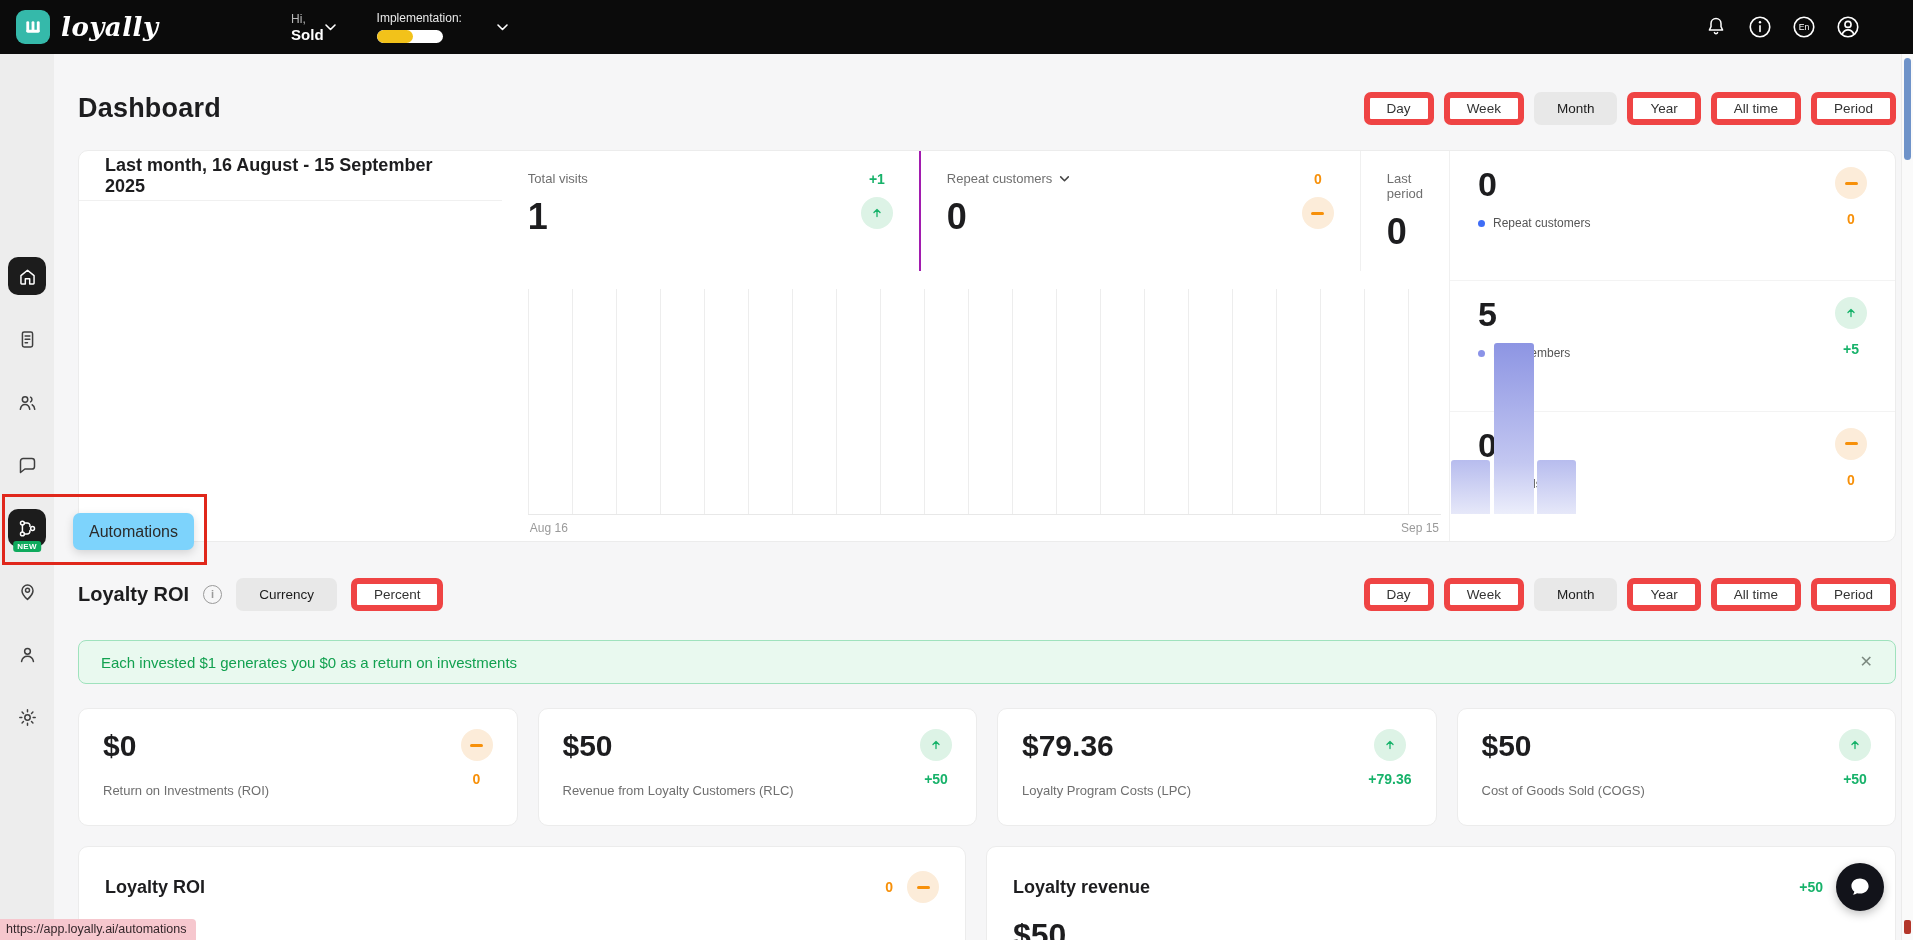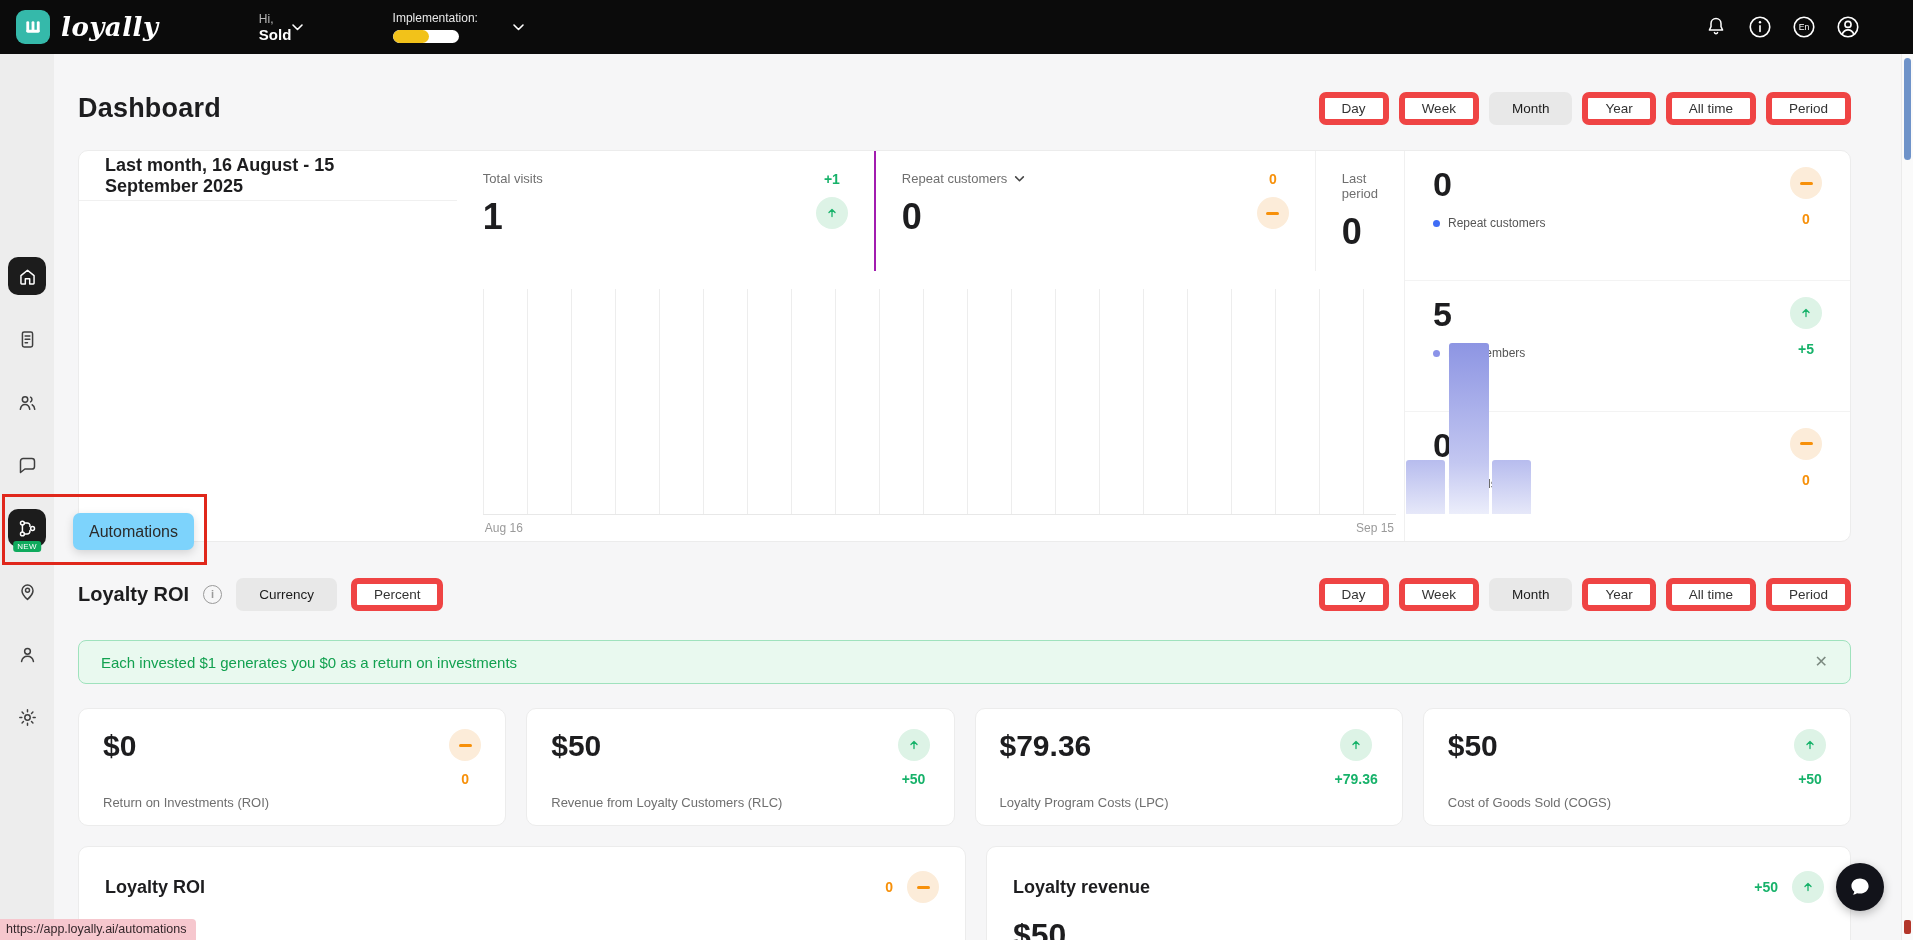--- a/index.html
+++ b/index.html
@@ -3,40 +3,40 @@
 <meta charset="utf-8">
 <style>
   *{box-sizing:border-box;margin:0;padding:0}
   html,body{width:1913px;height:940px;overflow:hidden}
   body{font-family:"Liberation Sans",sans-serif;background:#f6f6f7;position:relative;color:#1d1d1f}
 
   
   .topbar{position:absolute;top:0;left:0;width:1913px;height:54px;background:#0b0b0b;display:flex;align-items:center;z-index:20}
   .logo-box{width:34px;height:34px;margin-left:16px;border-radius:9px;background:#35b9aa;display:flex;align-items:center;justify-content:center}
   .brand{margin-left:11px;color:#fff;font-family:"DejaVu Serif",serif;font-style:italic;font-weight:700;font-size:26px;letter-spacing:.5px}
-  .greeting{margin-left:52px;display:flex;align-items:center;width:142px;justify-content:center}
+  .greeting{margin-left:36px;display:flex;align-items:center;width:142px;justify-content:flex-end}
   .greeting-text .hi{font-size:12px;color:#b9b9b9;line-height:14px}
   .greeting-text .name{font-size:15px;color:#fff;font-weight:700;line-height:17px}
   .impl{margin-left:40px;display:flex;align-items:center;width:132px;justify-content:space-between}
   .impl-col{display:flex;flex-direction:column;gap:5px}
   .impl-label{font-size:12px;color:#e8e8e8}
   .impl-bar{width:66px;height:13px;border-radius:7px;background:#ffffff;overflow:hidden}
   .impl-fill{height:100%;width:55%;background:#f2c21a;border-radius:7px}
   .top-icons{margin-left:auto;margin-right:50px;display:flex;align-items:flex-start;gap:14px}
   .top-icon{width:30px;height:30px;display:flex;align-items:center;justify-content:center;cursor:pointer}
 
   
   .sidebar{position:absolute;top:54px;left:0;width:54px;bottom:0;background:#ededed;z-index:5}
   .side-items{display:flex;flex-direction:column;align-items:center;gap:25px;padding-top:203px}
   .side-item{width:38px;height:38px;border-radius:10px;display:flex;align-items:center;justify-content:center;color:#3f3f3f;cursor:pointer;position:relative}
   .side-item.active{background:#1c1c1c;color:#fff}
-  .new-badge{position:absolute;bottom:-5px;left:50%;transform:translateX(-50%);background:#0faa5d;color:#fff;font-size:8px;font-weight:400;padding:1px 4px;border-radius:3px;letter-spacing:.3px}
+  .new-badge{position:absolute;bottom:-5px;left:50%;transform:translateX(-50%);background:#0faa5d;color:#fff;font-size:8px;font-weight:700;padding:1px 4px;border-radius:3px;letter-spacing:.3px}
 
   
-  .main{position:absolute;top:54px;left:54px;right:0;bottom:0;padding:0 62px 0 24px;background:#f6f6f7}
+  .main{position:absolute;top:54px;left:54px;right:0;bottom:0;padding:0 17px 0 24px;background:#f6f6f7}
   .page-header{margin-top:34px;height:40px;display:flex;align-items:center;justify-content:space-between}
   .page-title{font-size:27px;font-weight:600;color:#1d1d1f;letter-spacing:.2px}
   .filters{display:flex;gap:10px}
   .btn{height:33px;padding:0 17px;font-size:13.5px;border-radius:7px;background:#fff;border:6px solid #ef4444;color:#333;display:flex;align-items:center;cursor:pointer;white-space:nowrap}
   .btn.active{background:#e8e8e8;border-color:#e8e8e8;color:#1c1c1c}
 
   .card{background:#fff;border:1px solid #ececec;border-radius:10px}
 
   
   .overview{margin-top:22px;height:392px;display:flex;flex-direction:row}
@@ -80,21 +80,21 @@
   
   .roi-header{margin-top:32px;height:40px;display:flex;align-items:center;justify-content:space-between}
   .roi-left{display:flex;align-items:center;gap:14px}
   .roi-title{font-size:20px;font-weight:600;color:#1d1d1f}
   .alert{margin-top:26px;height:44px;background:#e9f9ef;border:1px solid #9fe2bd;border-radius:8px;display:flex;align-items:center;justify-content:space-between;padding:0 22px;color:#12a150;font-size:15px}
   .alert-close{color:#7c8a80;font-size:16px;cursor:pointer;line-height:1}
 
   .stat-cards{margin-top:24px;display:flex;gap:20px}
   .stat-card{flex:1;height:118px;padding:20px 24px;display:flex;justify-content:space-between}
   .sc-value{font-size:30px;font-weight:600;color:#1d1d1f}
-  .sc-label{font-size:13px;color:#6f6f6f;margin-top:32px;white-space:nowrap}
+  .sc-label{font-size:13px;color:#6f6f6f;margin-top:20px;white-space:nowrap}
   .sc-right{display:flex;flex-direction:column;align-items:center}
   .sc-right .badge-circle{margin-top:0}
   .sc-right .delta{margin-top:10px}
 
   .bottom-row{margin-top:20px;display:flex;gap:20px}
   .bottom-card{height:160px;padding:24px 26px}
   .bottom-card.left{width:888px}
   .bottom-card.right{flex:1}
   .bc-head{display:flex;align-items:center;justify-content:space-between}
   .bc-title{font-size:18px;font-weight:600;color:#1d1d1f}

